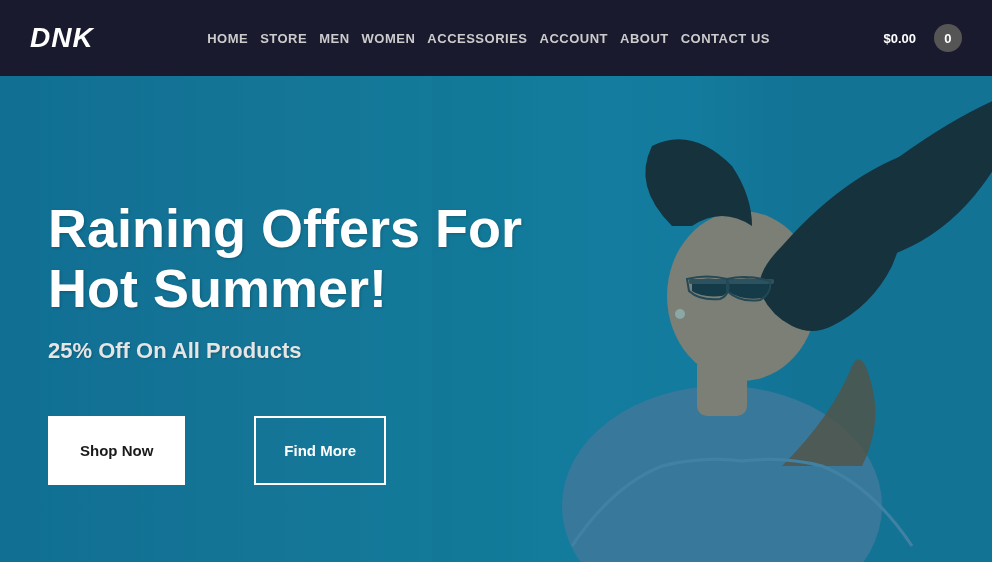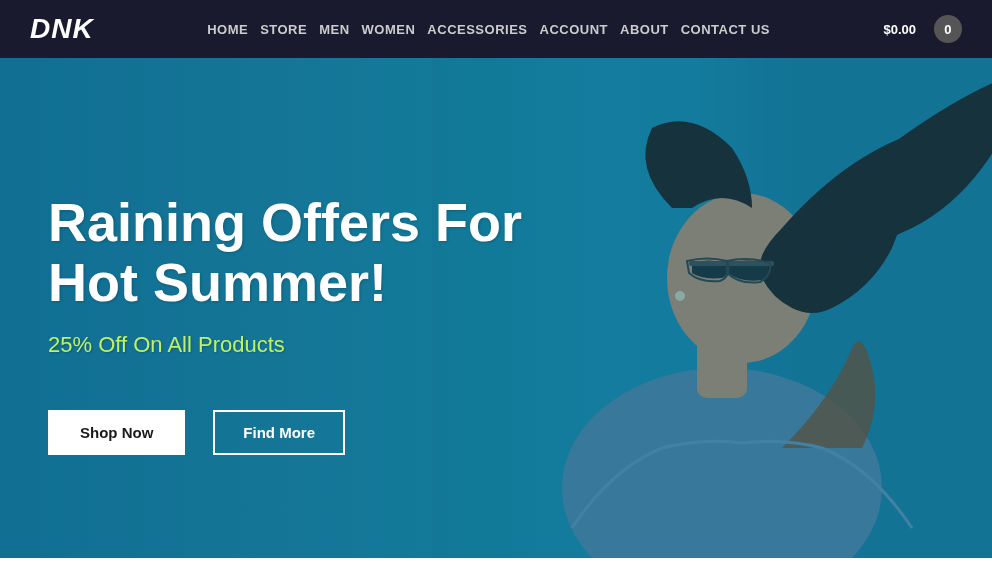--- a/index.html
+++ b/index.html
@@ -4,21 +4,21 @@
   <style>
     * { margin: 0; padding: 0; box-sizing: border-box; }
     body { font-family: Arial, sans-serif; width: 992px; overflow-x: hidden; background: #fff; }
 
     
     nav {
       background: #1a1a2e;
       display: flex;
       align-items: center;
       padding: 0 30px;
-      height: 58px;
+      height: 76px;
       justify-content: space-between;
     }
     .nav-logo {
       color: #fff;
       font-size: 28px;
       font-weight: 900;
       font-style: italic;
       letter-spacing: 1px;
     }
     .nav-links {
@@ -122,23 +122,23 @@
     }
     .hero-title {
       color: #fff;
       font-size: 54px;
       font-weight: 900;
       line-height: 1.1;
       margin-bottom: 20px;
       text-shadow: 1px 1px 3px rgba(0,0,0,0.2);
     }
     .hero-subtitle {
-      color: #bef264;
+      color: #e5e5e5;
       font-size: 22px;
-      font-weight: 400;
+      font-weight: 700;
       margin-bottom: 52px;
       text-shadow: 1px 1px 2px rgba(0,0,0,0.2);
     }
     .hero-buttons {
       display: flex;
       gap: 28px;
     }
     .btn-shop {
       background: #fff;
       color: #1a1a1a;
@@ -146,25 +146,26 @@
       padding: 14px 32px;
       font-size: 15px;
       font-weight: 600;
       cursor: pointer;
       text-transform: capitalize;
     }
     .btn-find {
       background: transparent;
       color: #fff;
       border: 2px solid #fff;
-      padding: 12px 28px;
+      padding: 24px 28px;
       font-size: 15px;
       font-weight: 600;
       cursor: pointer;
       text-transform: capitalize;
+      margin-left: 41px;
     }
   </style>
 </head>
 <body>
 
 <nav>
   <div>
     <span class="nav-logo">DNK</span>
   </div>
   <ul class="nav-links">

